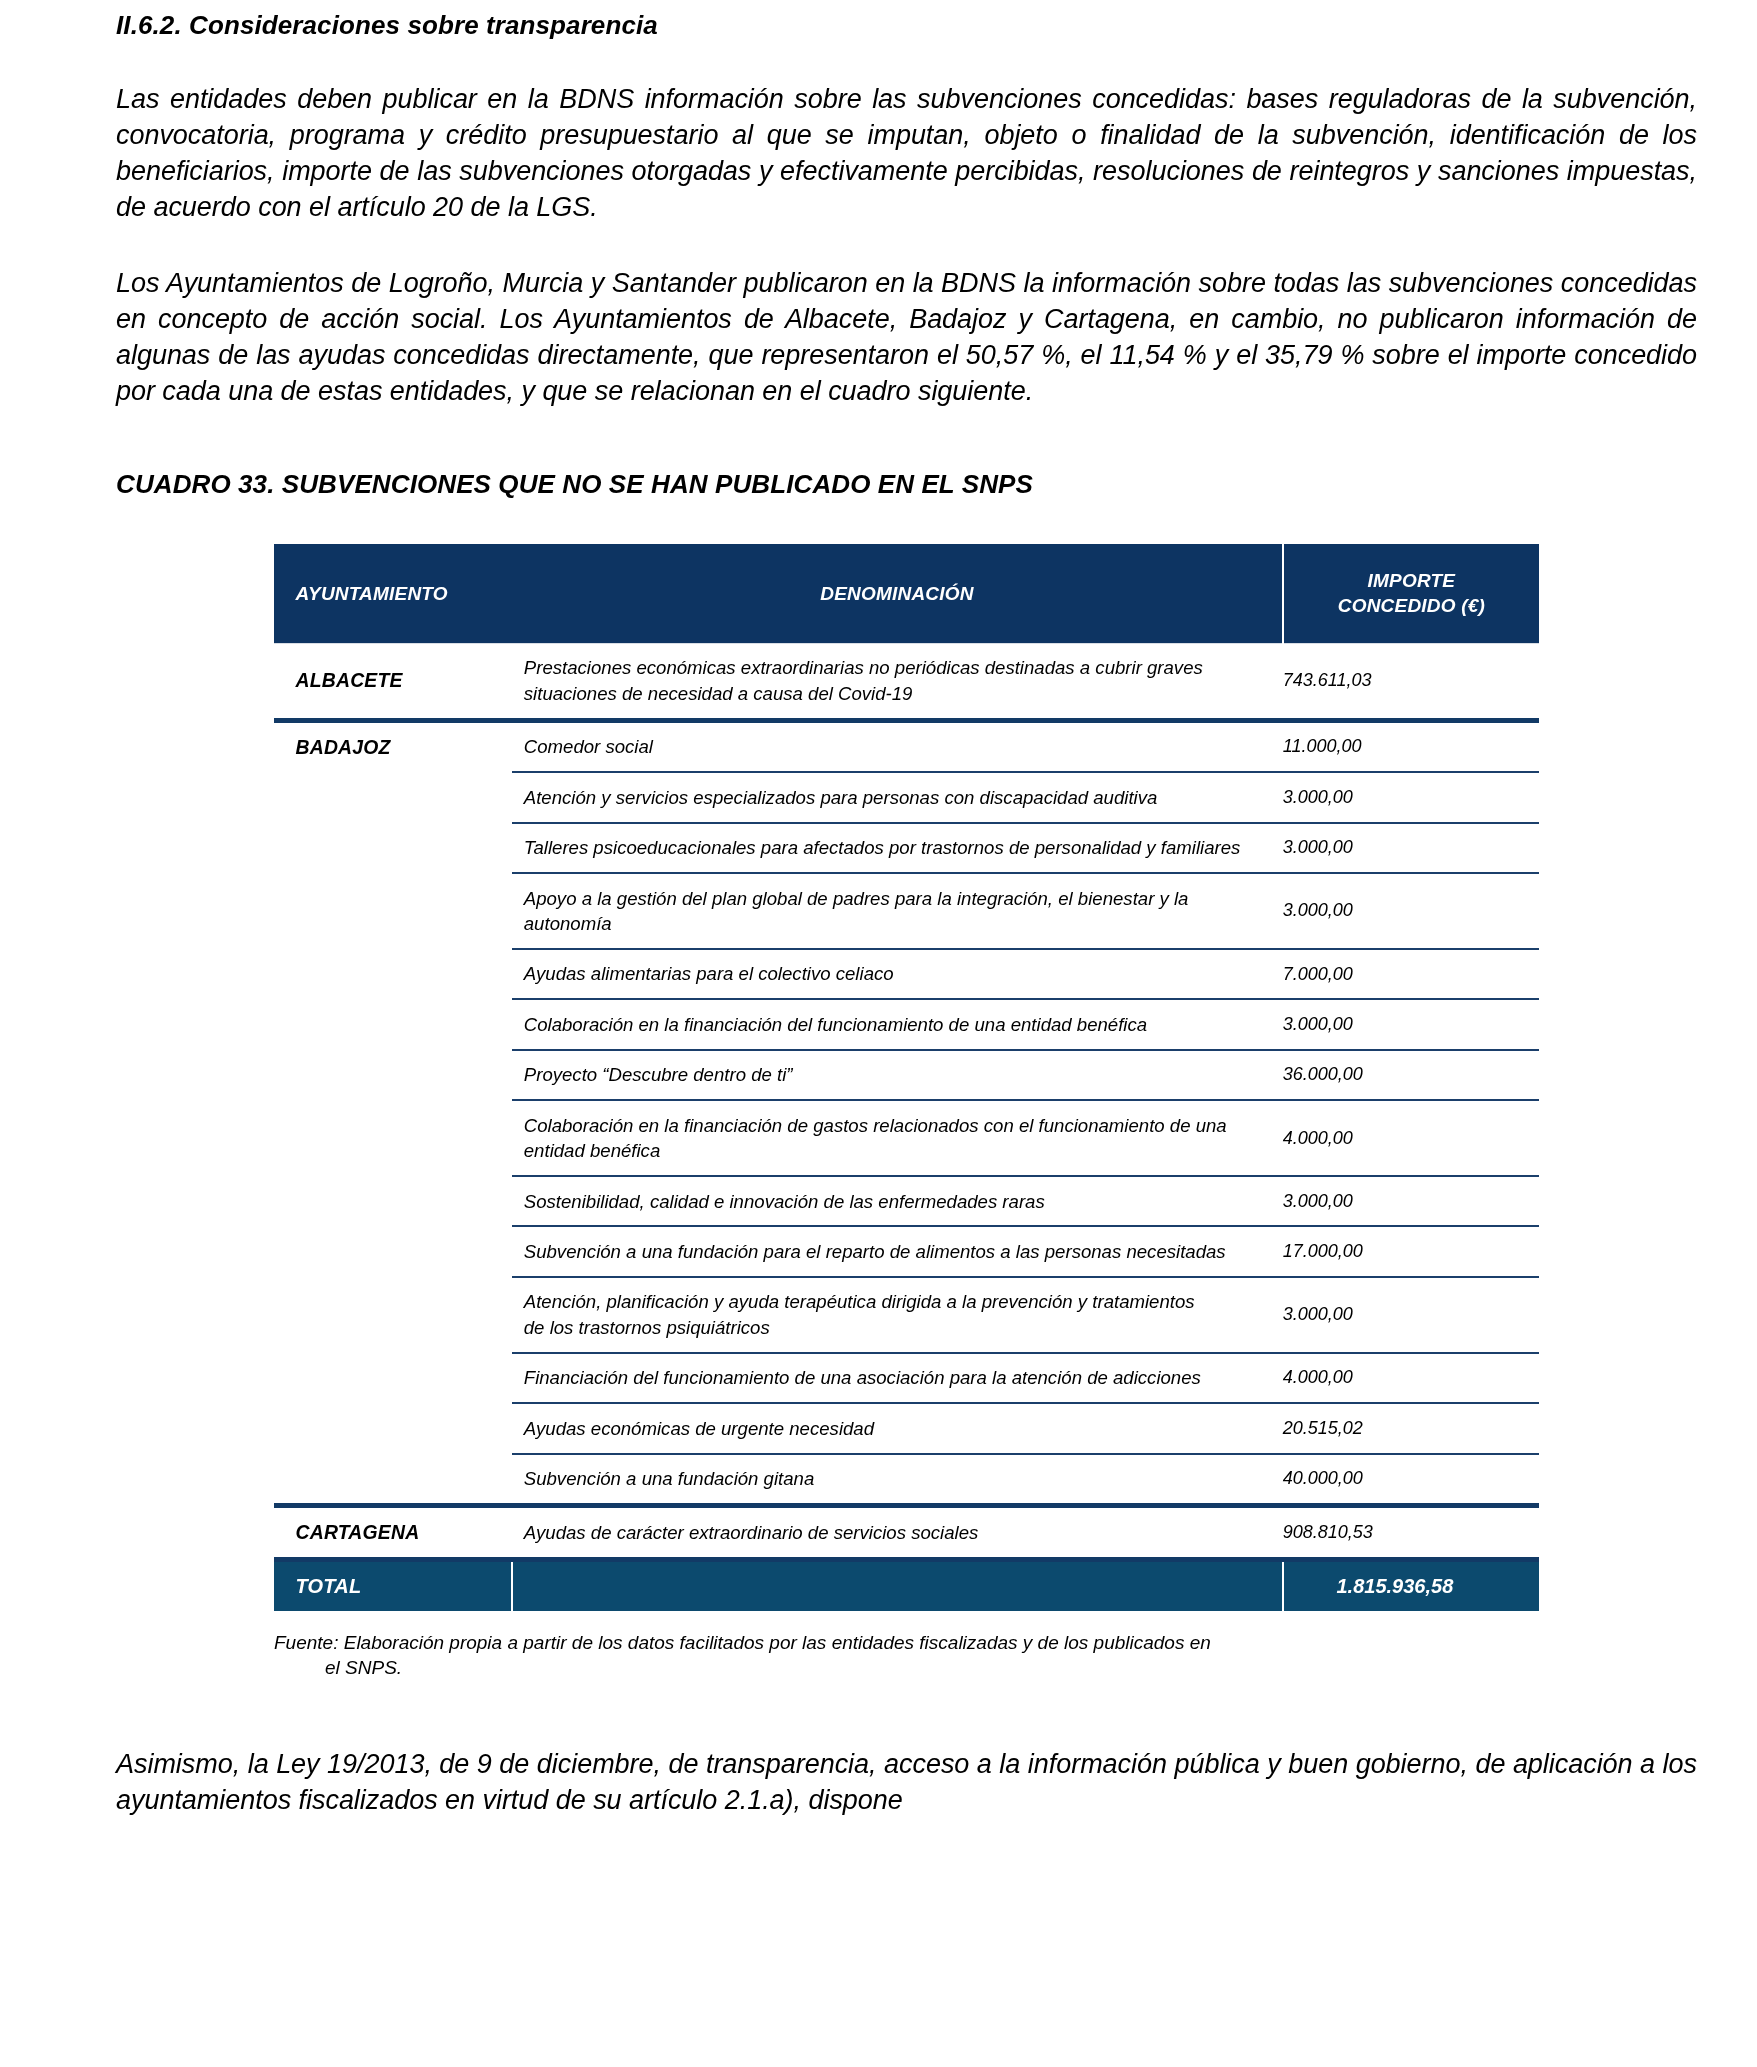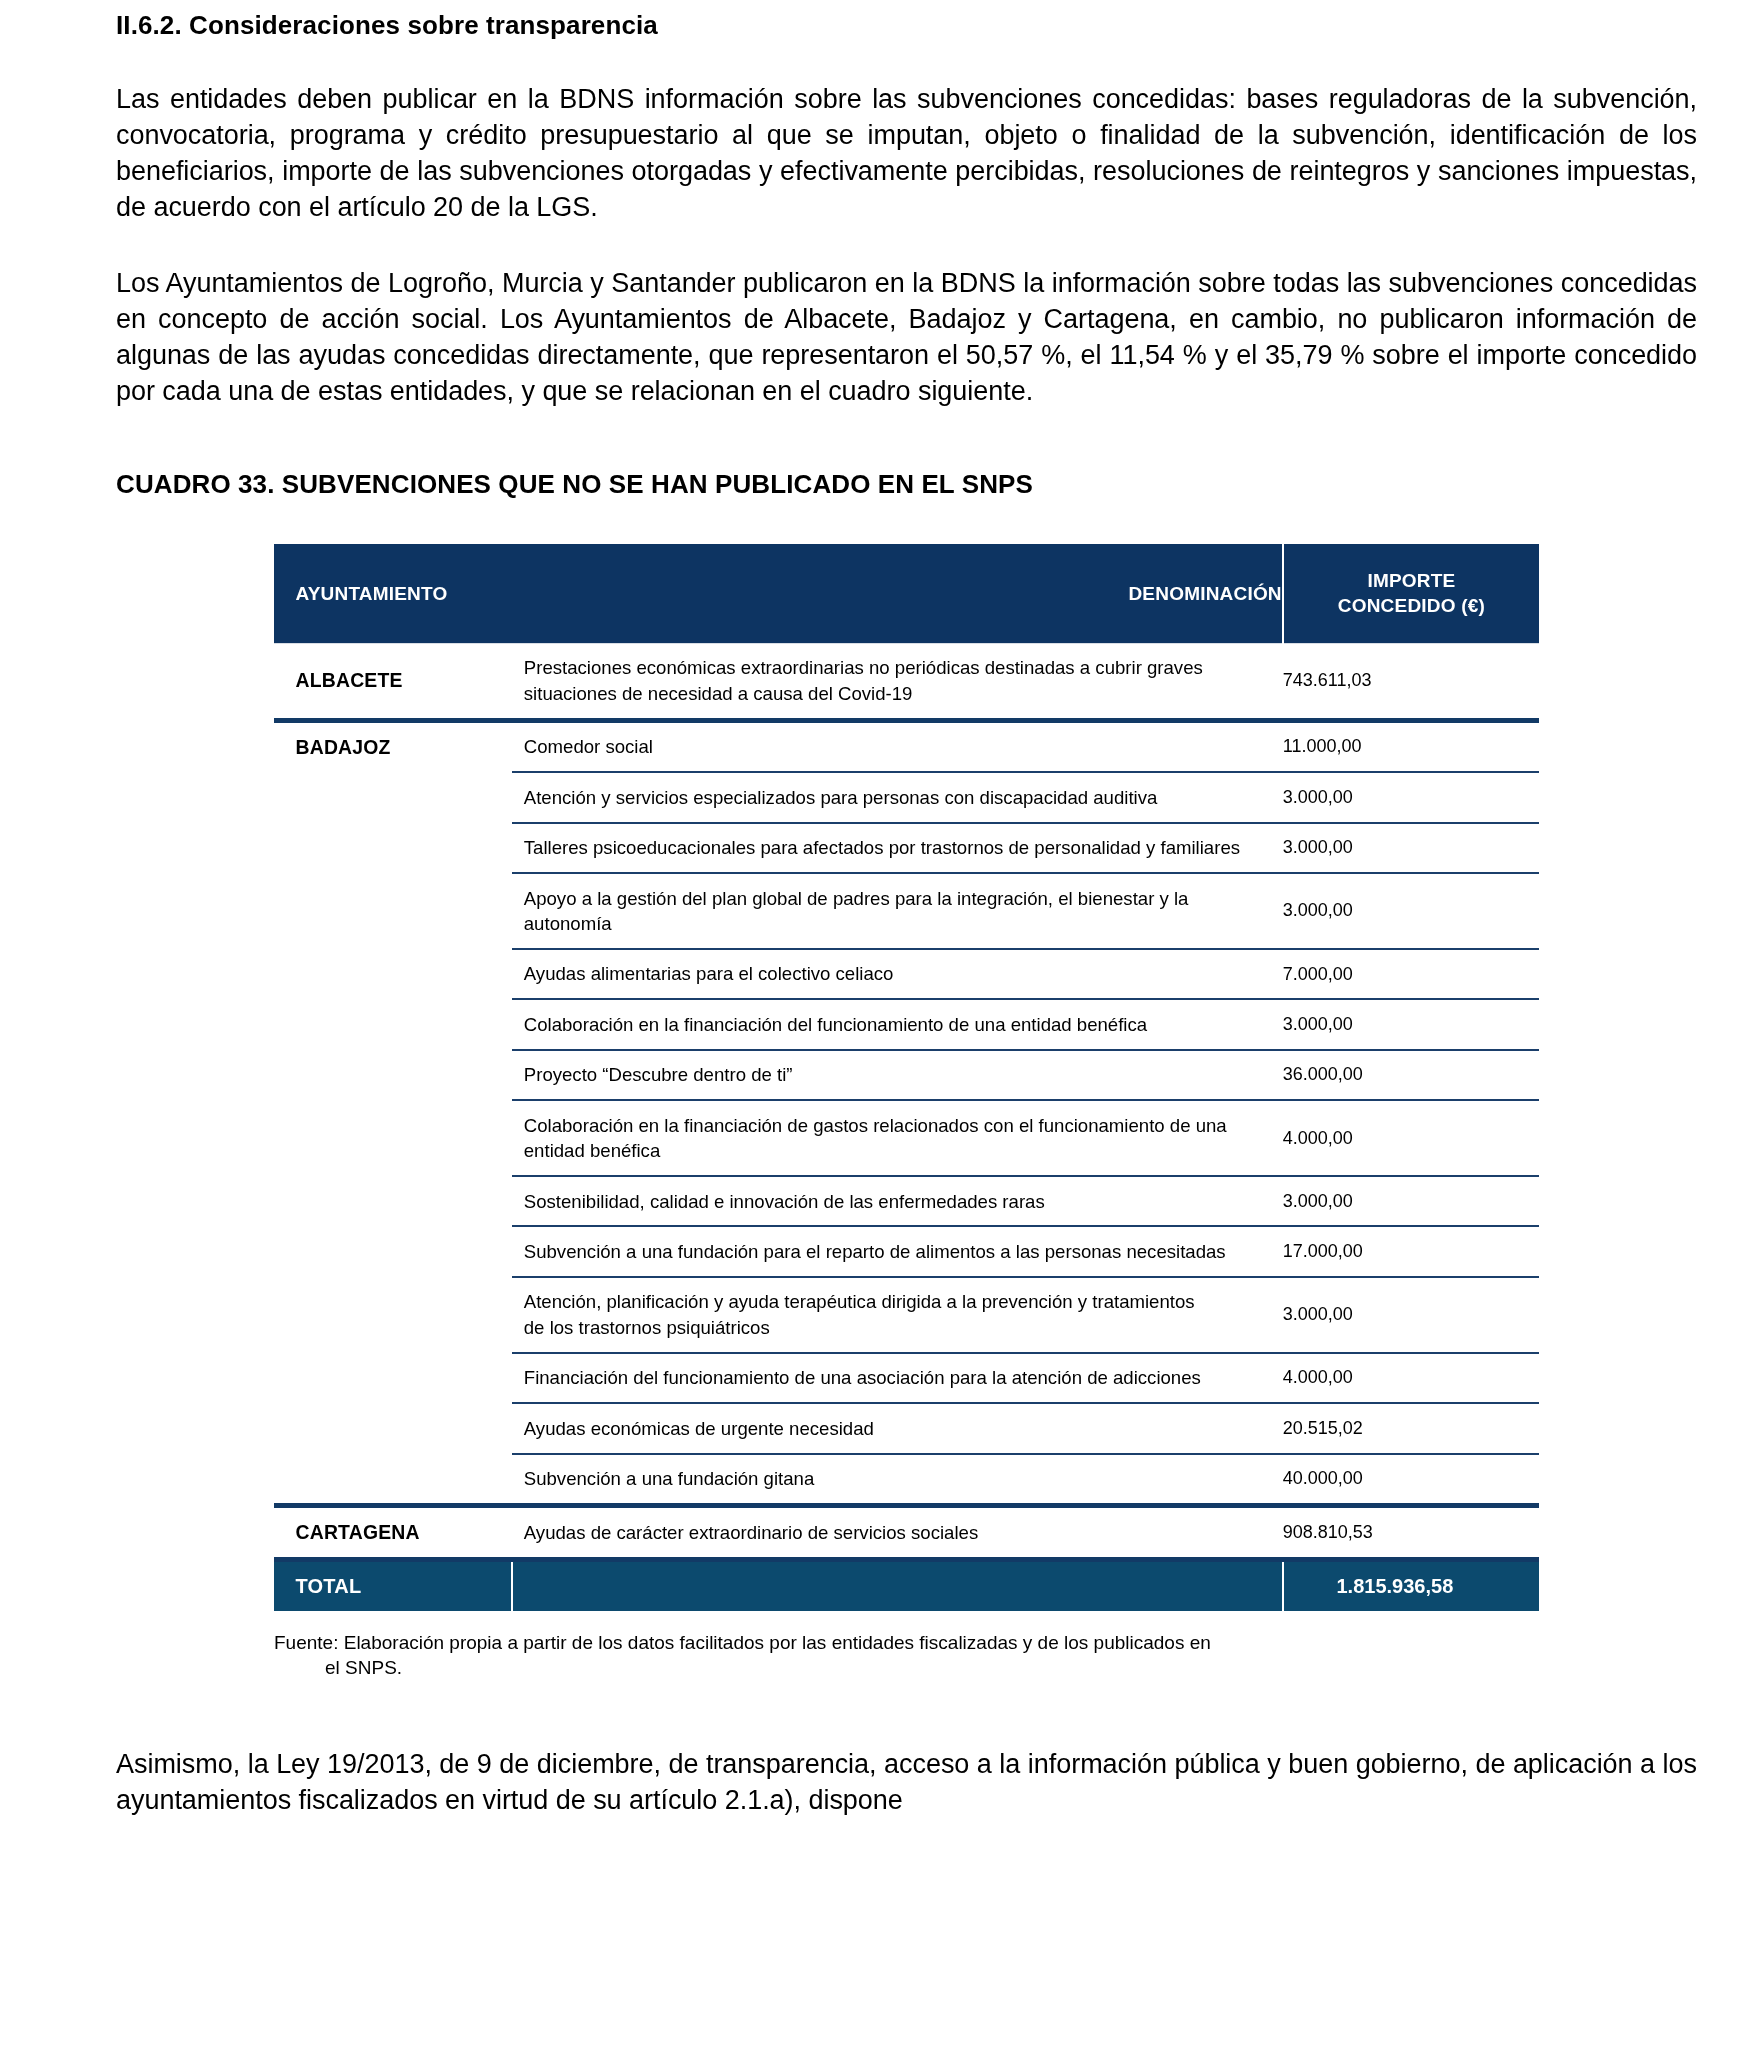--- a/index.html
+++ b/index.html
@@ -14,20 +14,21 @@
     font-family: "Liberation Sans", sans-serif;
     color: #000000;
     -webkit-font-smoothing: antialiased;
   }
   .page {
     position: relative;
     width: 1757px;
     height: 2067px;
     box-sizing: border-box;
     padding: 0 60px 0 116px;
+    font-style: italic;
   }
 
   
   h2.section-heading {
     font-size: 26px;
     font-weight: bold;
     margin: 0;
     padding-top: 10px;
     letter-spacing: 0.1px;
   }
@@ -72,21 +73,21 @@
     font-weight: bold;
     padding: 25px 0 25px 0;
     vertical-align: middle;
     letter-spacing: 0.2px;
   }
   thead th.th-ayto {
     text-align: left;
     padding-left: 21.5px;
   }
   thead th.th-denom {
-    text-align: right;
+    text-align: center;
   }
   thead th.th-imp {
     text-align: center;
     border-left: 2.5px solid #ffffff;
     line-height: 1.28;
   }
 
   tbody td {
     vertical-align: middle;
     padding: 11.6px 0;

